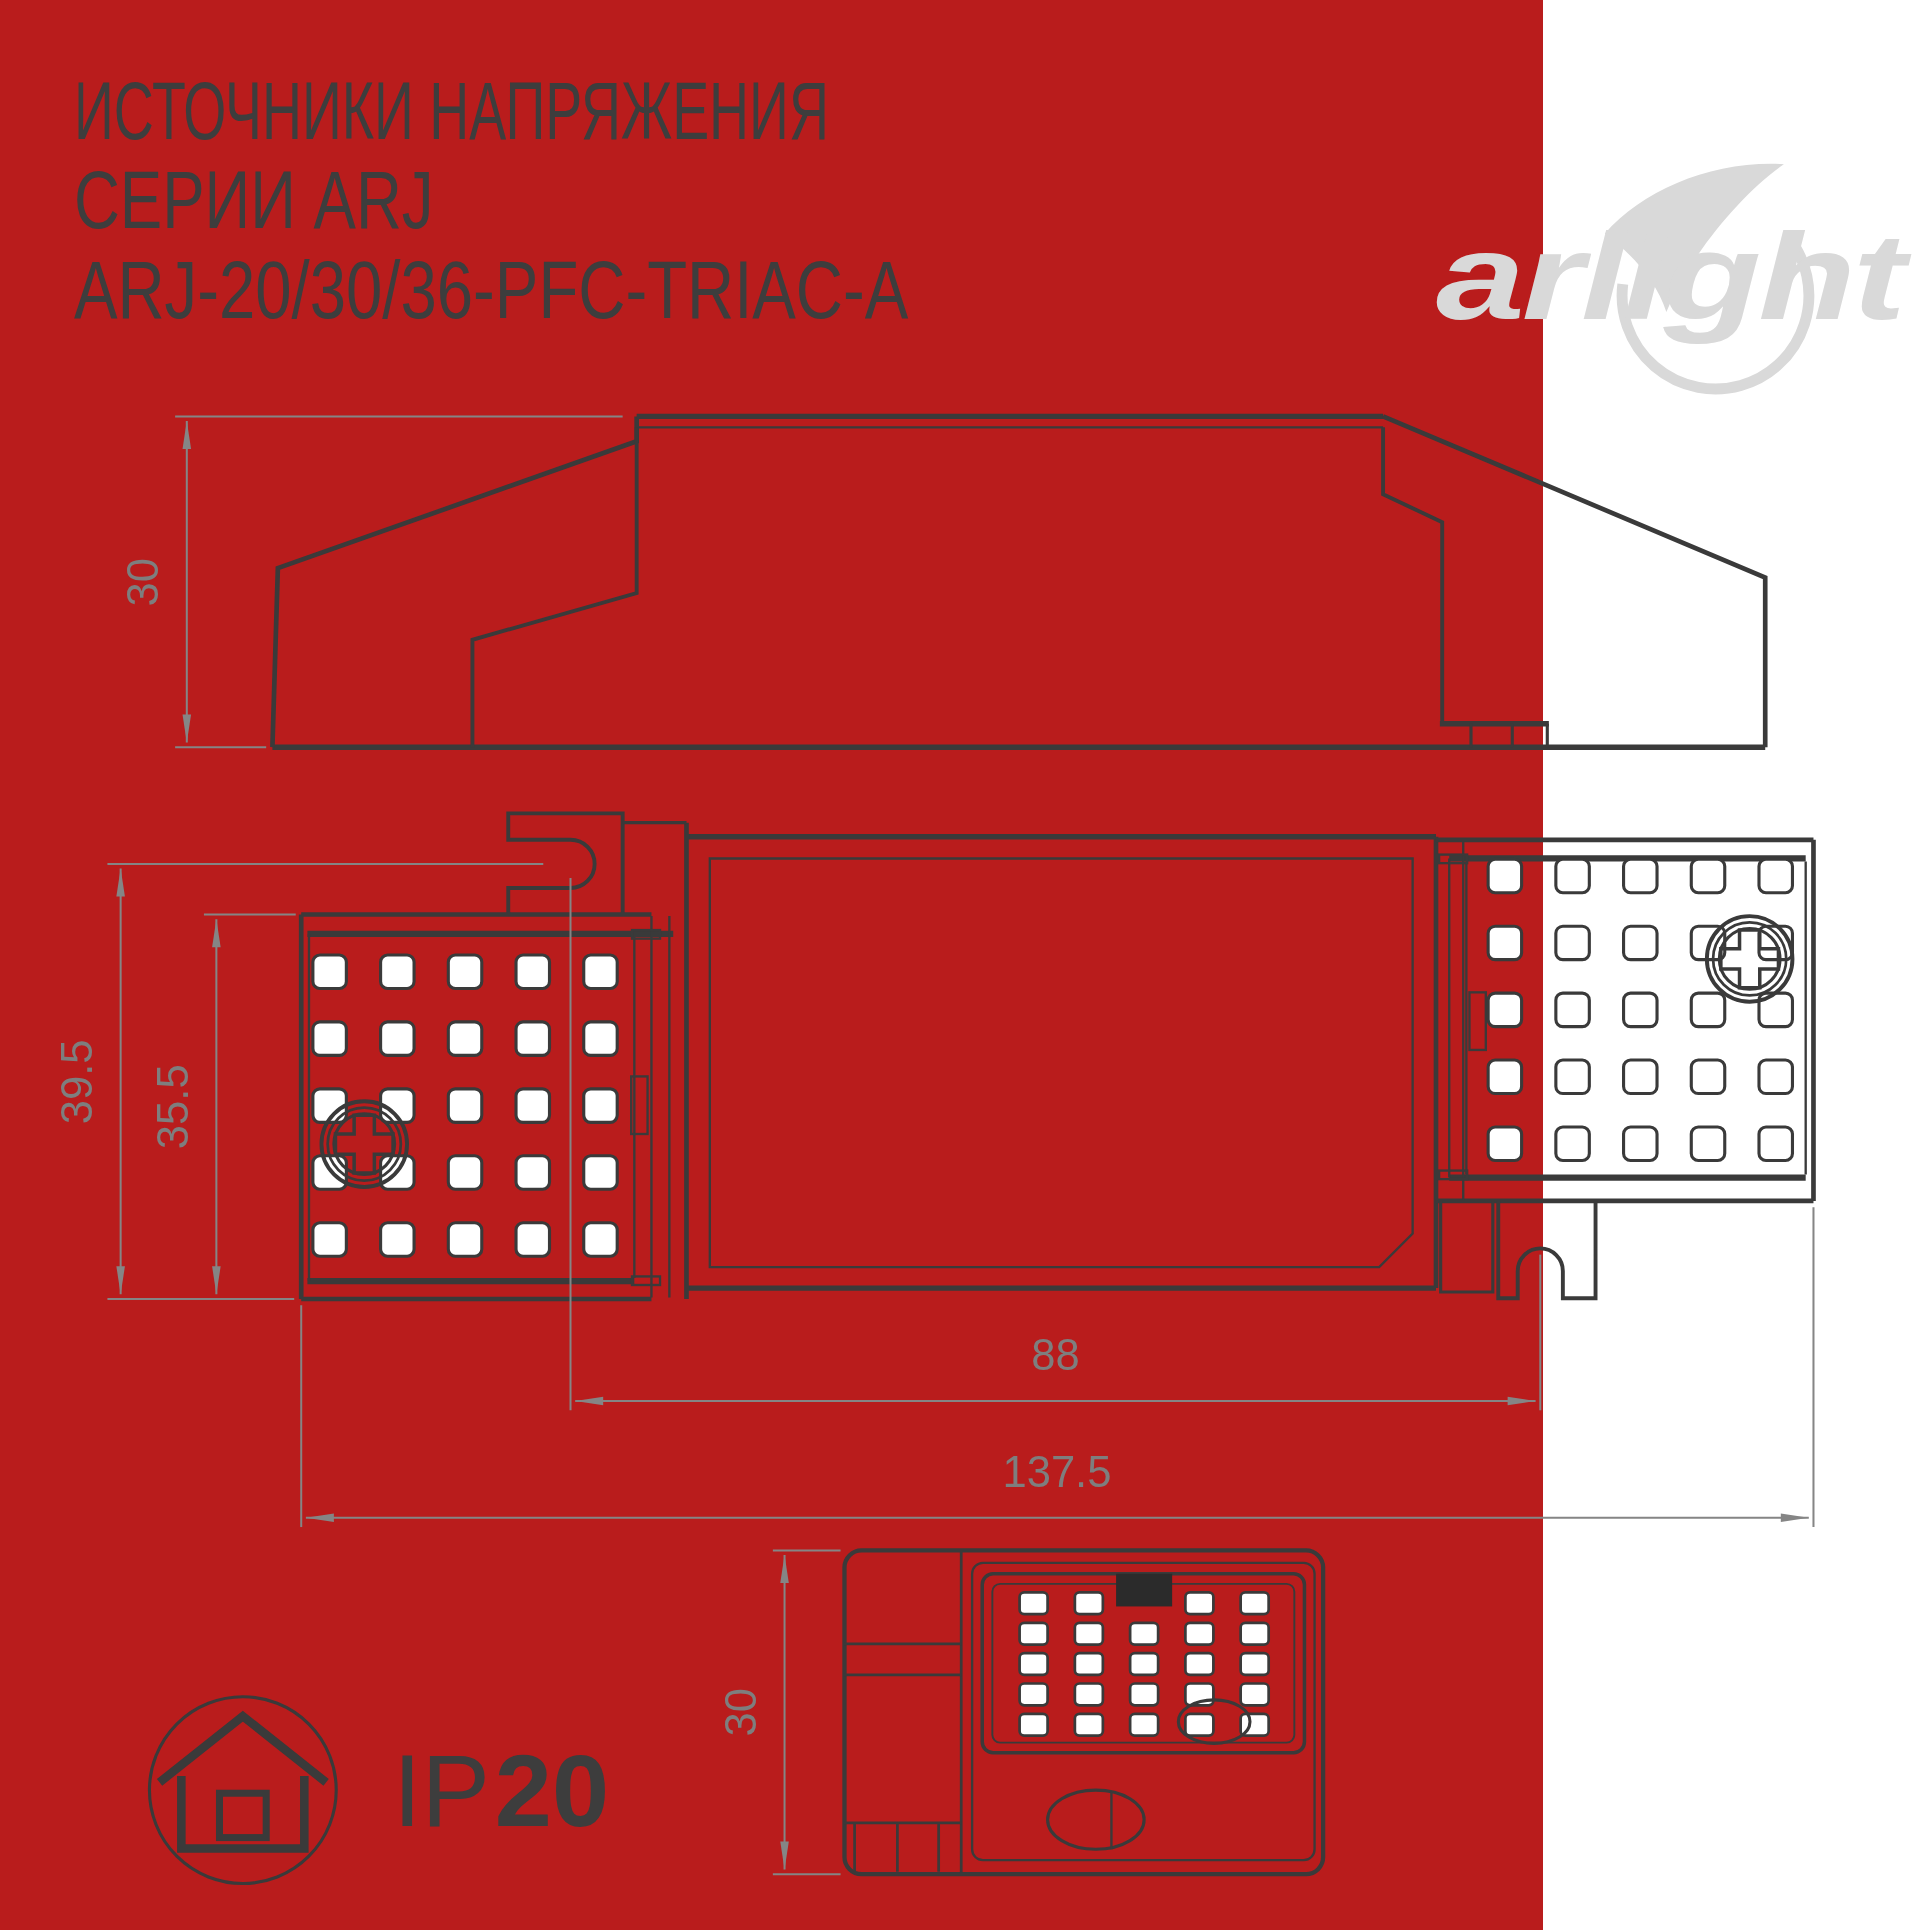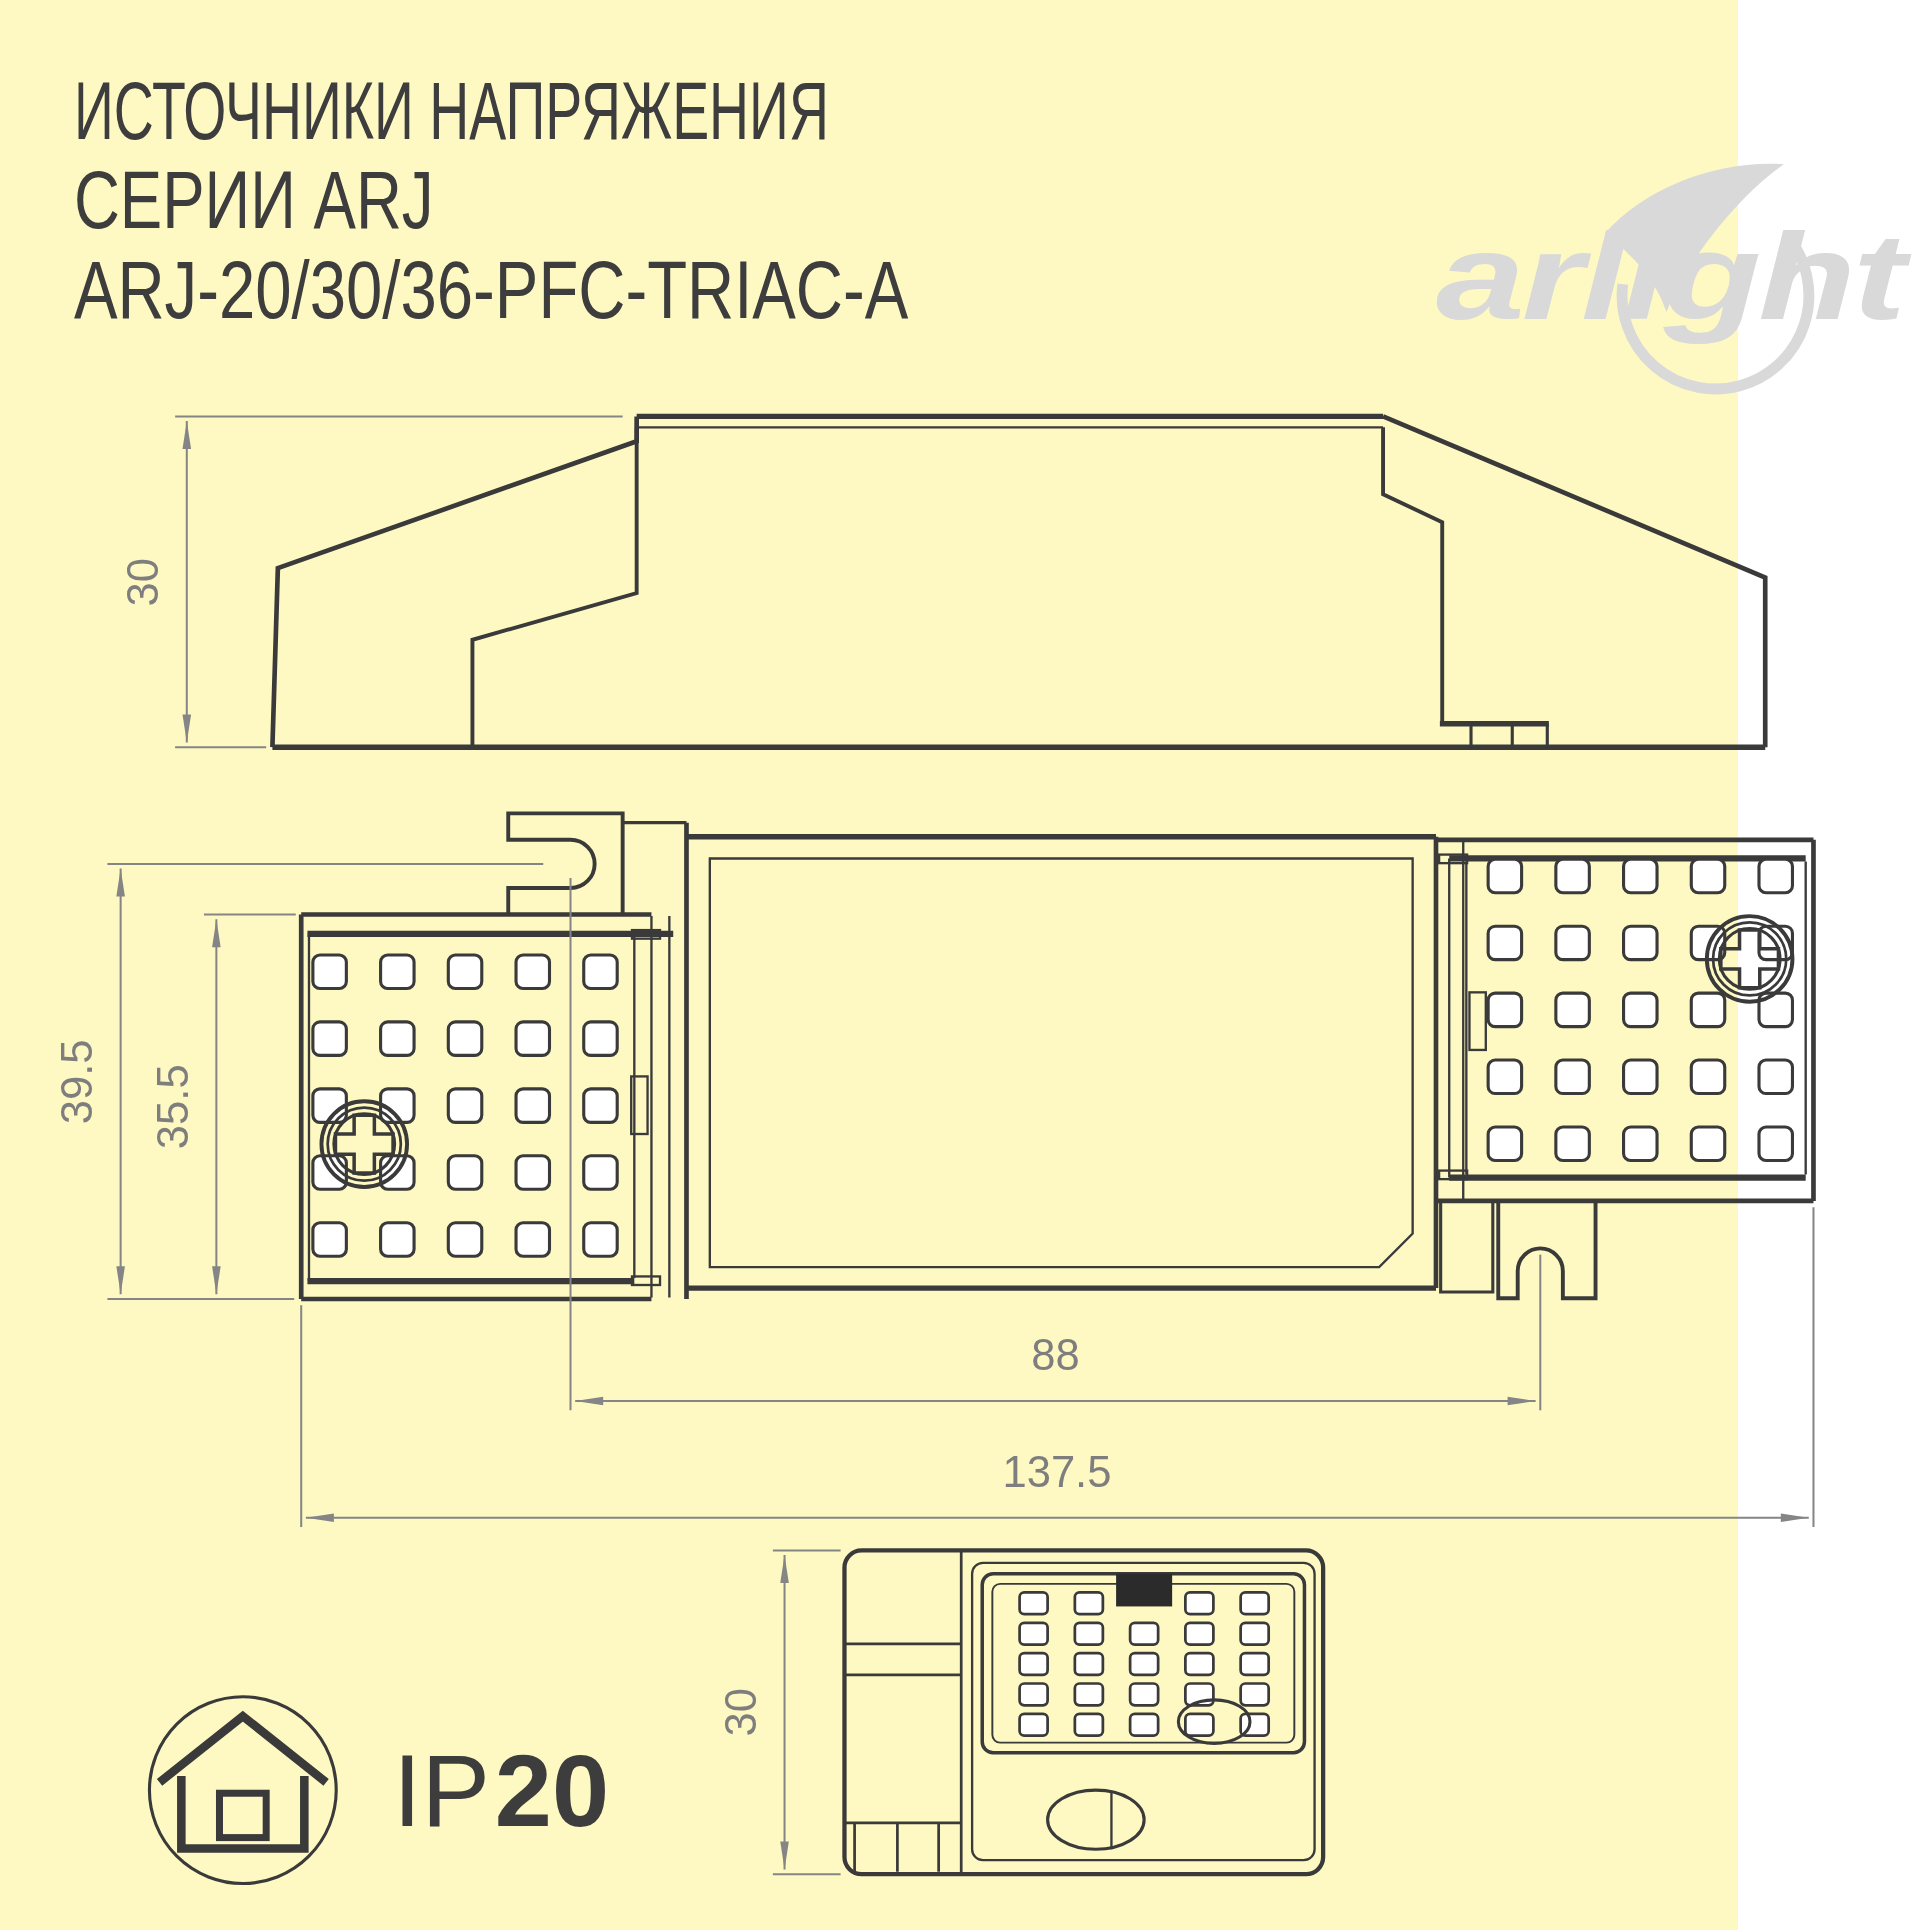--- a/index.html
+++ b/index.html
@@ -1,16 +1,16 @@
 <!DOCTYPE html>
 <html style="font-size:12.5px"><head>
 <meta charset="utf-8">
 <style>
   html,body{margin:0;padding:0;background:#ffffff;}
-  .canvas{width:1738px;height:1931px;position:relative;background:#fef9c3;font-family:"Liberation Sans",sans-serif;}
+  .canvas{width:1543px;height:1931px;position:relative;background:#b91c1c;font-family:"Liberation Sans",sans-serif;}
   svg{display:block}
   .ln{stroke:#3a3a3a;fill:none;stroke-linecap:butt;stroke-linejoin:miter}
   .w7{stroke-width:7}.w6{stroke-width:6}.w5{stroke-width:5}.w4{stroke-width:4}.w8{stroke-width:8}
   .w3{stroke-width:3}.w25{stroke-width:2.5}
   .dimln{stroke:#858585;stroke-width:2.6;fill:none}
   .cell{fill:#ffffff;stroke:#3a3a3a;stroke-width:4}
   .ecell{fill:#ffffff;stroke:#3a3a3a;stroke-width:3.5}
   text{font-family:"Liberation Sans",sans-serif}
   .title{font-size:104px;fill:#3d3d3d;letter-spacing:0px}
   .dimtx{font-size:56px;fill:#7e7e7e}

